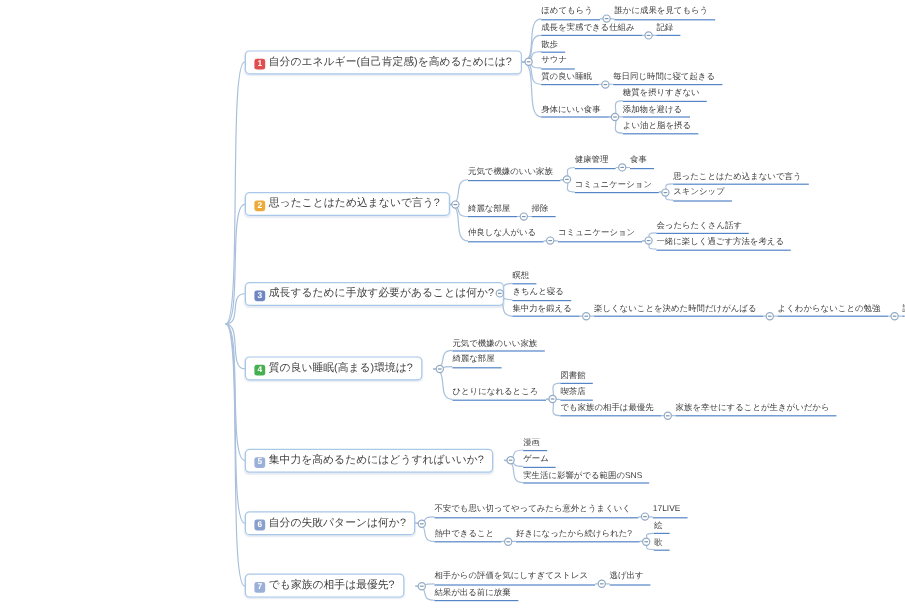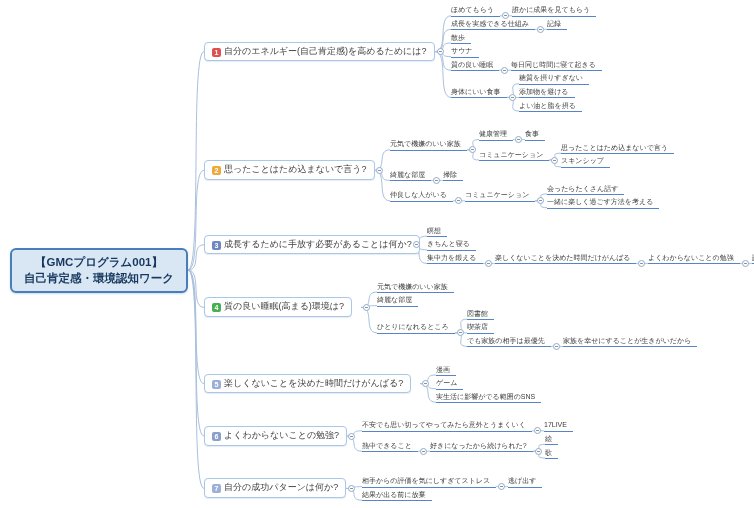--- a/index.html
+++ b/index.html
@@ -92,22 +92,20 @@
       <path d="M 533,451.20000000000016 C 547,451.20000000000016 531,444.40000000000015 545,444.40000000000015" fill="none" stroke="#a9c0dc" stroke-width="1"></path>
       <path d="M 533,451.20000000000016 C 547,451.20000000000016 531,458.00000000000017 545,458.00000000000017" fill="none" stroke="#a9c0dc" stroke-width="1"></path>
       <path d="M 418,451.20000000000016 C 432,451.20000000000016 416,451.20000000000016 430,451.20000000000016" fill="none" stroke="#a9c0dc" stroke-width="1"></path>
       <path d="M 346,436.0000000000001 C 360,436.0000000000001 348,451.20000000000016 362,451.20000000000016" fill="none" stroke="#a9c0dc" stroke-width="1"></path>
       <path d="M 188,270.0000000000001 C 202,270.0000000000001 190,436.0000000000001 204,436.0000000000001" fill="none" stroke="#a9c0dc" stroke-width="1"></path>
       <path d="M 496,486.6000000000002 C 510,486.6000000000002 494,486.6000000000002 508,486.6000000000002" fill="none" stroke="#a9c0dc" stroke-width="1"></path>
       <path d="M 346,488.4000000000002 C 360,488.4000000000002 348,486.6000000000002 362,486.6000000000002" fill="none" stroke="#a9c0dc" stroke-width="1"></path>
       <path d="M 346,488.4000000000002 C 360,488.4000000000002 348,500.2000000000002 362,500.2000000000002" fill="none" stroke="#a9c0dc" stroke-width="1"></path>
       <path d="M 188,270.0000000000001 C 202,270.0000000000001 190,488.4000000000002 204,488.4000000000002" fill="none" stroke="#a9c0dc" stroke-width="1"></path>
     </svg>
-<div class="topic root" style="left: 10px; top: 247.5px;"><span class="ttext">【GMCプログラム001】
-自己肯定感・環境認知ワーク</span></div>
     <div class="topic branch" style="left: 204px; top: 41.6px;"><span class="badge" style="background: rgb(224, 79, 79);">1</span><span class="ttext">自分のエネルギー(自己肯定感)を高めるためには?</span></div>
     <div class="topic line" style="left: 451px; top: 5.3px;"><span class="ttext">ほめてもらう</span></div>
     <div class="topic line" style="left: 512px; top: 5.3px;"><span class="ttext">誰かに成果を見てもらう</span></div>
     <div class="topic line" style="left: 451px; top: 18.9px;"><span class="ttext">成長を実感できる仕組み</span></div>
     <div class="topic line" style="left: 547px; top: 18.9px;"><span class="ttext">記録</span></div>
     <div class="topic line" style="left: 451px; top: 32.5px;"><span class="ttext">散歩</span></div>
     <div class="topic line" style="left: 451px; top: 46.1px;"><span class="ttext">サウナ</span></div>
     <div class="topic line" style="left: 451px; top: 59.7px;"><span class="ttext">質の良い睡眠</span></div>
     <div class="topic line" style="left: 511px; top: 59.7px;"><span class="ttext">毎日同じ時間に寝て起きる</span></div>
     <div class="topic line" style="left: 451px; top: 86.9px;"><span class="ttext">身体にいい食事</span></div>
@@ -135,32 +133,32 @@
     <div class="topic line" style="left: 648px; top: 252.9px;"><span class="ttext">よくわからないことの勉強</span></div>
     <div class="topic line" style="left: 752px; top: 252.9px;"><span class="ttext">読書</span></div>
     <div class="topic branch" style="left: 204px; top: 297.4px;"><span class="badge" style="background: rgb(70, 176, 80);">4</span><span class="ttext">質の良い睡眠(高まる)環境は?</span></div>
     <div class="topic line" style="left: 377px; top: 281.5px;"><span class="ttext">元気で機嫌のいい家族</span></div>
     <div class="topic line" style="left: 377px; top: 295.1px;"><span class="ttext">綺麗な部屋</span></div>
     <div class="topic line" style="left: 377px; top: 322.3px;"><span class="ttext">ひとりになれるところ</span></div>
     <div class="topic line" style="left: 467px; top: 308.7px;"><span class="ttext">図書館</span></div>
     <div class="topic line" style="left: 467px; top: 322.3px;"><span class="ttext">喫茶店</span></div>
     <div class="topic line" style="left: 467px; top: 335.9px;"><span class="ttext">でも家族の相手は最優先</span></div>
     <div class="topic line" style="left: 563px; top: 335.9px;"><span class="ttext">家族を幸せにすることが生きがいだから</span></div>
-    <div class="topic branch" style="left: 204px; top: 373.6px;"><span class="badge" style="background: rgb(155, 176, 216);">5</span><span class="ttext">楽しくないことを決めた時間だけがんばる?</span></div>
+    <div class="topic branch" style="left: 204px; top: 373.6px;"><span class="badge" style="background: rgb(155, 176, 216);">5</span><span class="ttext">集中力を高めるためにはどうすればいいか?</span></div>
     <div class="topic line" style="left: 436px; top: 364.5px;"><span class="ttext">漫画</span></div>
     <div class="topic line" style="left: 436px; top: 378.1px;"><span class="ttext">ゲーム</span></div>
     <div class="topic line" style="left: 436px; top: 391.7px;"><span class="ttext">実生活に影響がでる範囲のSNS</span></div>
-    <div class="topic branch" style="left: 204px; top: 426px;"><span class="badge" style="background: rgb(138, 160, 204);">6</span><span class="ttext">よくわからないことの勉強?</span></div>
+    <div class="topic branch" style="left: 204px; top: 426px;"><span class="badge" style="background: rgb(138, 160, 204);">6</span><span class="ttext">自分の失敗パターンは何か?</span></div>
     <div class="topic line" style="left: 362px; top: 420.3px;"><span class="ttext">不安でも思い切ってやってみたら意外とうまくいく</span></div>
     <div class="topic line" style="left: 544px; top: 420.3px;"><span class="ttext">17LIVE</span></div>
     <div class="topic line" style="left: 362px; top: 440.7px;"><span class="ttext">熱中できること</span></div>
     <div class="topic line" style="left: 430px; top: 440.7px;"><span class="ttext">好きになったから続けられた?</span></div>
     <div class="topic line" style="left: 545px; top: 433.9px;"><span class="ttext">絵</span></div>
     <div class="topic line" style="left: 545px; top: 447.5px;"><span class="ttext">歌</span></div>
-    <div class="topic branch" style="left: 204px; top: 478.4px;"><span class="badge" style="background: rgb(155, 176, 216);">7</span><span class="ttext">自分の成功パターンは何か?</span></div>
+    <div class="topic branch" style="left: 204px; top: 478.4px;"><span class="badge" style="background: rgb(155, 176, 216);">7</span><span class="ttext">でも家族の相手は最優先?</span></div>
     <div class="topic line" style="left: 362px; top: 476.1px;"><span class="ttext">相手からの評価を気にしすぎてストレス</span></div>
     <div class="topic line" style="left: 508px; top: 476.1px;"><span class="ttext">逃げ出す</span></div>
     <div class="topic line" style="left: 362px; top: 489.7px;"><span class="ttext">結果が出る前に放棄</span></div>
     <div class="collapse" style="left: 502px; top: 12.3px;"></div>
     <div class="collapse" style="left: 537px; top: 25.9px;"></div>
     <div class="collapse" style="left: 501px; top: 66.7px;"></div>
     <div class="collapse" style="left: 509px; top: 93.9px;"></div>
     <div class="collapse" style="left: 437px; top: 48.1px;"></div>
     <div class="collapse" style="left: 515px; top: 136.1px;"></div>
     <div class="collapse" style="left: 551px; top: 156.5px;"></div>

